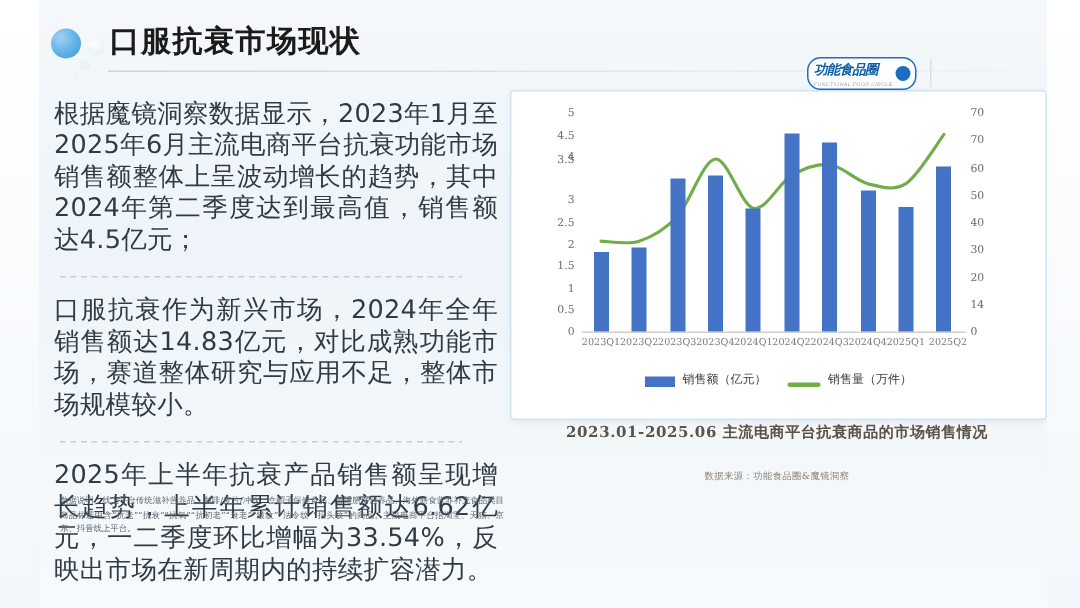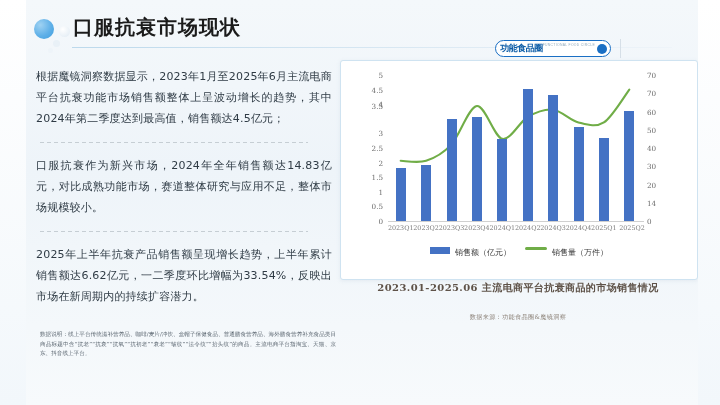--- a/index.html
+++ b/index.html
@@ -60,38 +60,38 @@
     border:1.4px solid #1a6fc4;border-radius:9px;
     padding:1px 3px 1px 4px;background:#fff;
   }
   .brand-a .ba-txt{
     font-size:9px;font-weight:bold;color:#0f5ea8;letter-spacing:-0.5px;
     font-family:"DejaVu Sans",sans-serif;white-space:nowrap;
   }
   .brand-a .ba-ball{
     width:10px;height:10px;border-radius:50%;background:#1a6fc4;
   }
-  .brand-a-wrap{display:flex;flex-direction:row;align-items:flex-start;}
+  .brand-a-wrap{display:flex;flex-direction:column;align-items:flex-start;font-style:italic;}
   .brand-a-sub{font-size:3.4px;color:#8fa9bd;letter-spacing:.3px;white-space:nowrap;margin-top:1px;}
   .brand-div{width:1px;height:19px;background:#d6dfe7;}
   .brand-b{display:flex;align-items:center;gap:4px;margin-top:46px;}
   .rlogo{
     width:20px;height:19px;position:relative;
   }
   .brand-b-txt{display:flex;flex-direction:column;line-height:1;}
   .bb-main{font-size:11px;font-weight:bold;color:#2a2a2a;letter-spacing:0px;white-space:nowrap;}
   .bb-sub{font-size:4.4px;color:#9aa6b0;letter-spacing:.5px;margin-top:2px;white-space:nowrap;}
 
   
   .left-col{
     position:absolute;left:36px;top:66px;width:296px;
   }
   .para{
     color:#2f3b45;
-    font-size:11px;
+    font-size:17px;
     line-height:21px;
     letter-spacing:.2px;
     text-align:justify;
     font-family:"DejaVu Sans","Liberation Sans",sans-serif;
   }
   .sep{
     height:1px;margin:13px 0 12px 4px;width:268px;
     background-image:linear-gradient(90deg,#c6ced4 52%,rgba(255,255,255,0) 0%);
     background-size:7px 1px;background-repeat:repeat-x;
   }
@@ -140,21 +140,21 @@
   .xlabels{position:absolute;left:47px;top:163px;width:254px;height:14px;}
   .xlab{
     position:absolute;top:0;transform:translateX(-50%);
     font-size:6.4px;color:#7a7a7a;white-space:nowrap;
     font-family:"DejaVu Serif","Liberation Serif",serif;
   }
   .legend{
     position:absolute;left:0;top:186px;width:356px;
     display:flex;justify-content:center;align-items:center;gap:14px;
   }
-  .lg{display:flex;align-items:flex-start;gap:5px;}
+  .lg{display:flex;align-items:flex-end;gap:5px;}
   .lg-swatch-bar{width:20px;height:7px;background:#4472c4;}
   .lg-swatch-line{width:22px;height:3px;background:#70ad47;border-radius:2px;}
   .lg-txt{font-size:8px;color:#3c3c3c;font-family:"DejaVu Sans","Liberation Sans",sans-serif;white-space:nowrap;}
 </style>
 </head>
 <body>
 
 <div class="page">
 
   <div class="header">

